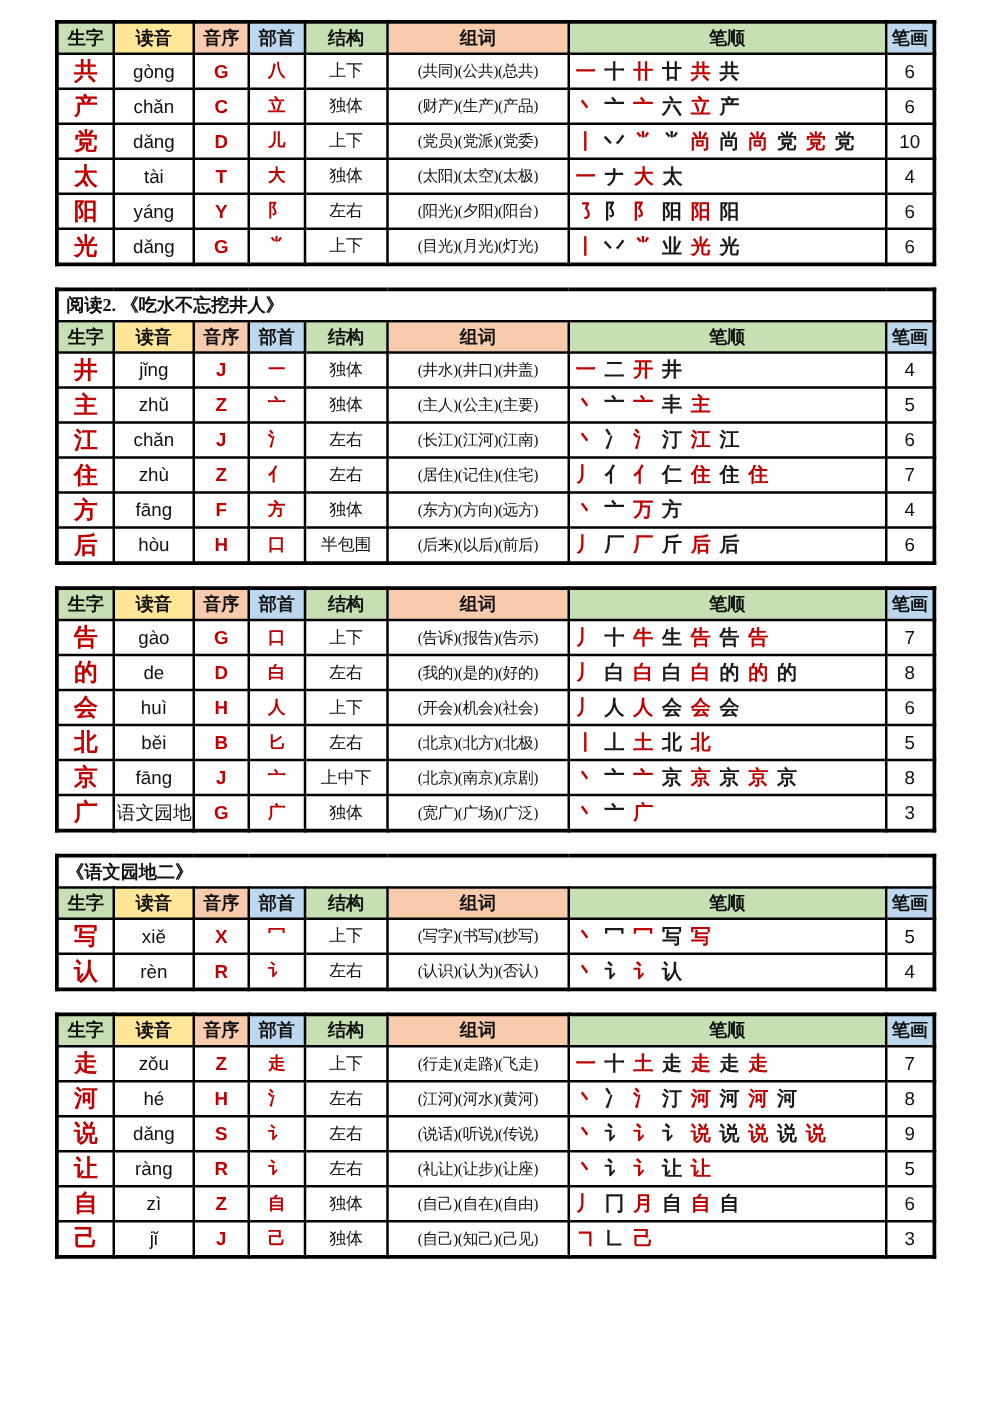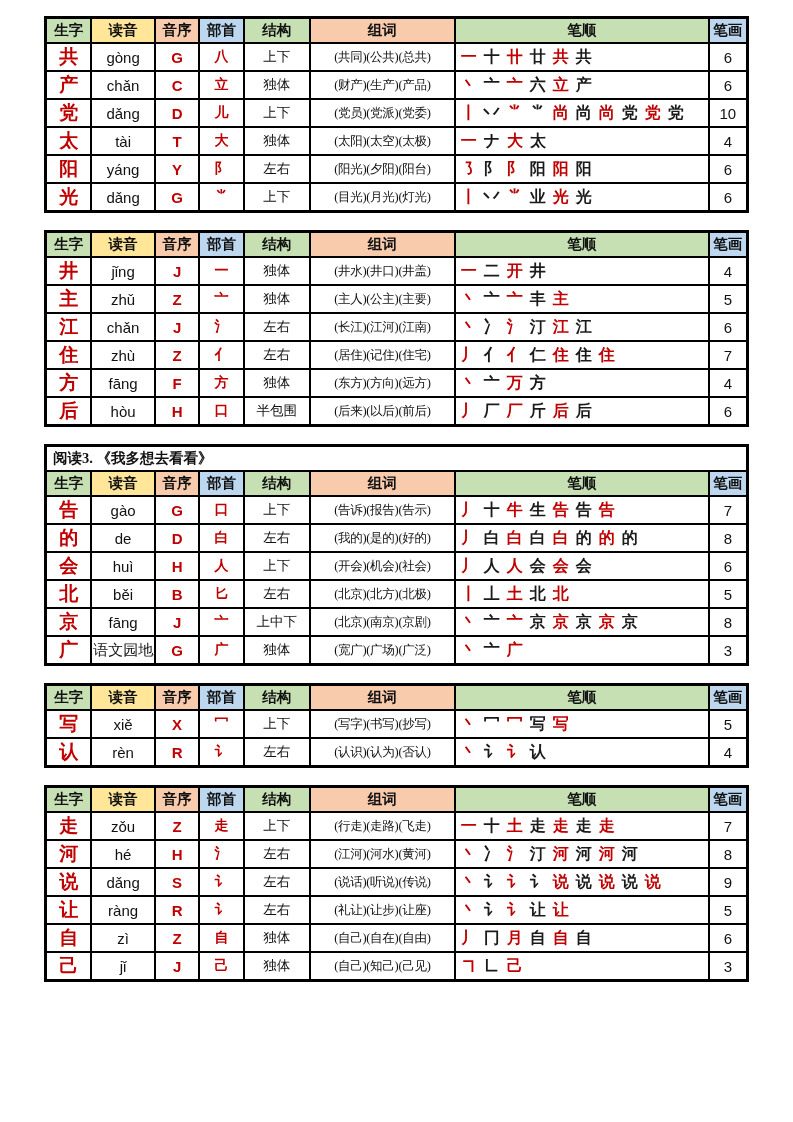--- a/index.html
+++ b/index.html
@@ -121,20 +121,23 @@
           <col style="width: 9%;">
           <col style="width: 6.3%;">
           <col style="width: 6.3%;">
           <col style="width: 9.4%;">
           <col style="width: 20.5%;">
           <col style="width: 36%;">
           <col style="width: 5.5%;">
         </colgroup>
         <tbody>
           <tr>
+            <td colspan="8" class="sec-title">阅读2. 《吃水不忘挖井人》</td>
+          </tr>
+          <tr>
             <td class="hdr" style="background: rgb(198, 224, 180);">生字</td>
             <td class="hdr" style="background: rgb(255, 230, 153);">读音</td>
             <td class="hdr" style="background: rgb(248, 203, 173);">音序</td>
             <td class="hdr" style="background: rgb(189, 215, 238);">部首</td>
             <td class="hdr" style="background: rgb(198, 224, 180);">结构</td>
             <td class="hdr" style="background: rgb(248, 203, 173);">组词</td>
             <td class="hdr" style="background: rgb(198, 224, 180);">笔顺</td>
             <td class="hdr" style="background: rgb(189, 215, 238);">笔画</td>
           </tr>
           <tr>
@@ -205,23 +208,20 @@
           <col style="width: 9%;">
           <col style="width: 6.3%;">
           <col style="width: 6.3%;">
           <col style="width: 9.4%;">
           <col style="width: 20.5%;">
           <col style="width: 36%;">
           <col style="width: 5.5%;">
         </colgroup>
         <tbody>
           <tr>
-            <td colspan="8" class="sec-title">阅读3. 《我多想去看看》</td>
-          </tr>
-          <tr>
             <td class="hdr" style="background: rgb(198, 224, 180);">生字</td>
             <td class="hdr" style="background: rgb(255, 230, 153);">读音</td>
             <td class="hdr" style="background: rgb(248, 203, 173);">音序</td>
             <td class="hdr" style="background: rgb(189, 215, 238);">部首</td>
             <td class="hdr" style="background: rgb(198, 224, 180);">结构</td>
             <td class="hdr" style="background: rgb(248, 203, 173);">组词</td>
             <td class="hdr" style="background: rgb(198, 224, 180);">笔顺</td>
             <td class="hdr" style="background: rgb(189, 215, 238);">笔画</td>
           </tr>
           <tr>
@@ -292,20 +292,23 @@
           <col style="width: 9%;">
           <col style="width: 6.3%;">
           <col style="width: 6.3%;">
           <col style="width: 9.4%;">
           <col style="width: 20.5%;">
           <col style="width: 36%;">
           <col style="width: 5.5%;">
         </colgroup>
         <tbody>
           <tr>
+            <td colspan="8" class="sec-title">《语文园地二》</td>
+          </tr>
+          <tr>
             <td class="hdr" style="background: rgb(198, 224, 180);">生字</td>
             <td class="hdr" style="background: rgb(255, 230, 153);">读音</td>
             <td class="hdr" style="background: rgb(248, 203, 173);">音序</td>
             <td class="hdr" style="background: rgb(189, 215, 238);">部首</td>
             <td class="hdr" style="background: rgb(198, 224, 180);">结构</td>
             <td class="hdr" style="background: rgb(248, 203, 173);">组词</td>
             <td class="hdr" style="background: rgb(198, 224, 180);">笔顺</td>
             <td class="hdr" style="background: rgb(189, 215, 238);">笔画</td>
           </tr>
           <tr>

